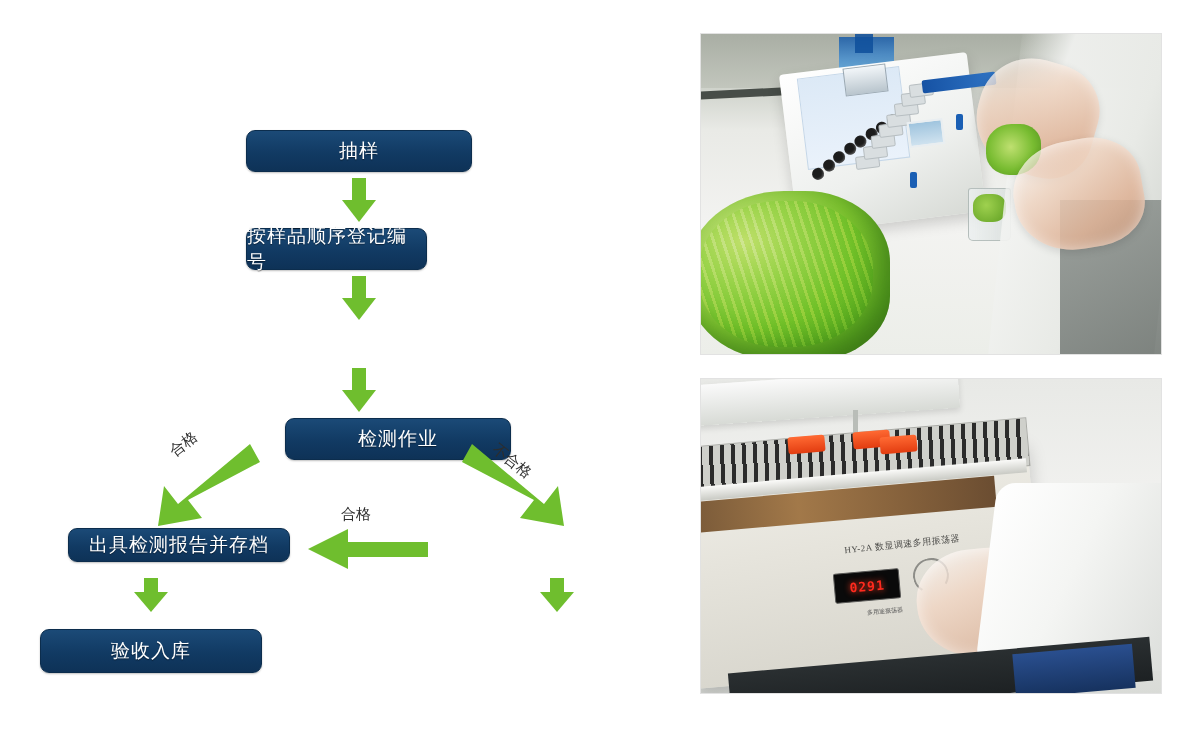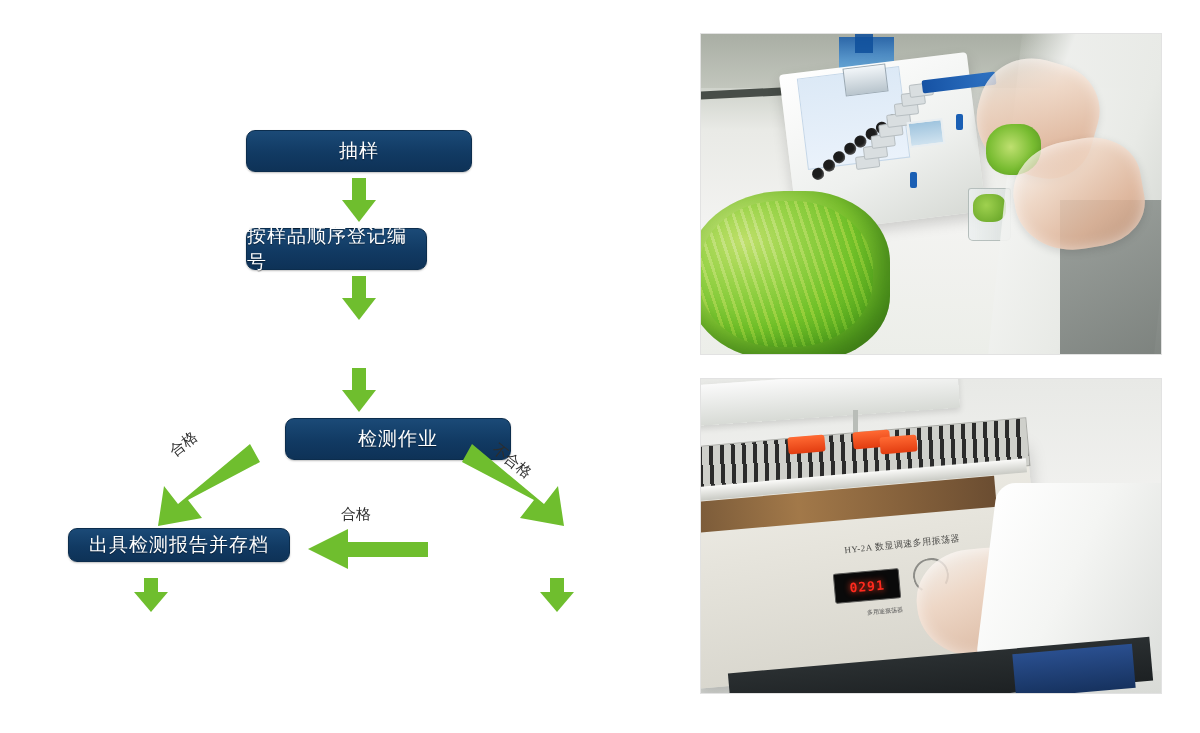--- a/index.html
+++ b/index.html
@@ -264,20 +264,21 @@
     <div class="arrow-down short" style="left:134px;top:578px;">
       <div class="shaft"></div>
         <div class="head"></div>
     </div>
 
     <div class="arrow-down short" style="left:540px;top:578px;">
       <div class="shaft"></div>
         <div class="head"></div>
     </div>
 
+    <div class="node" style="left:40px;top:629px;width:222px;height:44px;">验收入库</div>
 
   </div>
 
   <div class="photo" style="left:700px;top:33px;width:462px;height:322px;">
     <div class="scene">
       <div class="p1-bg"></div>
       <div class="p1-wall"></div>
       <div class="p1-shelfline"></div>
       <div class="p1-bluebox"></div>
       <div class="p1-bluebox2"></div>

